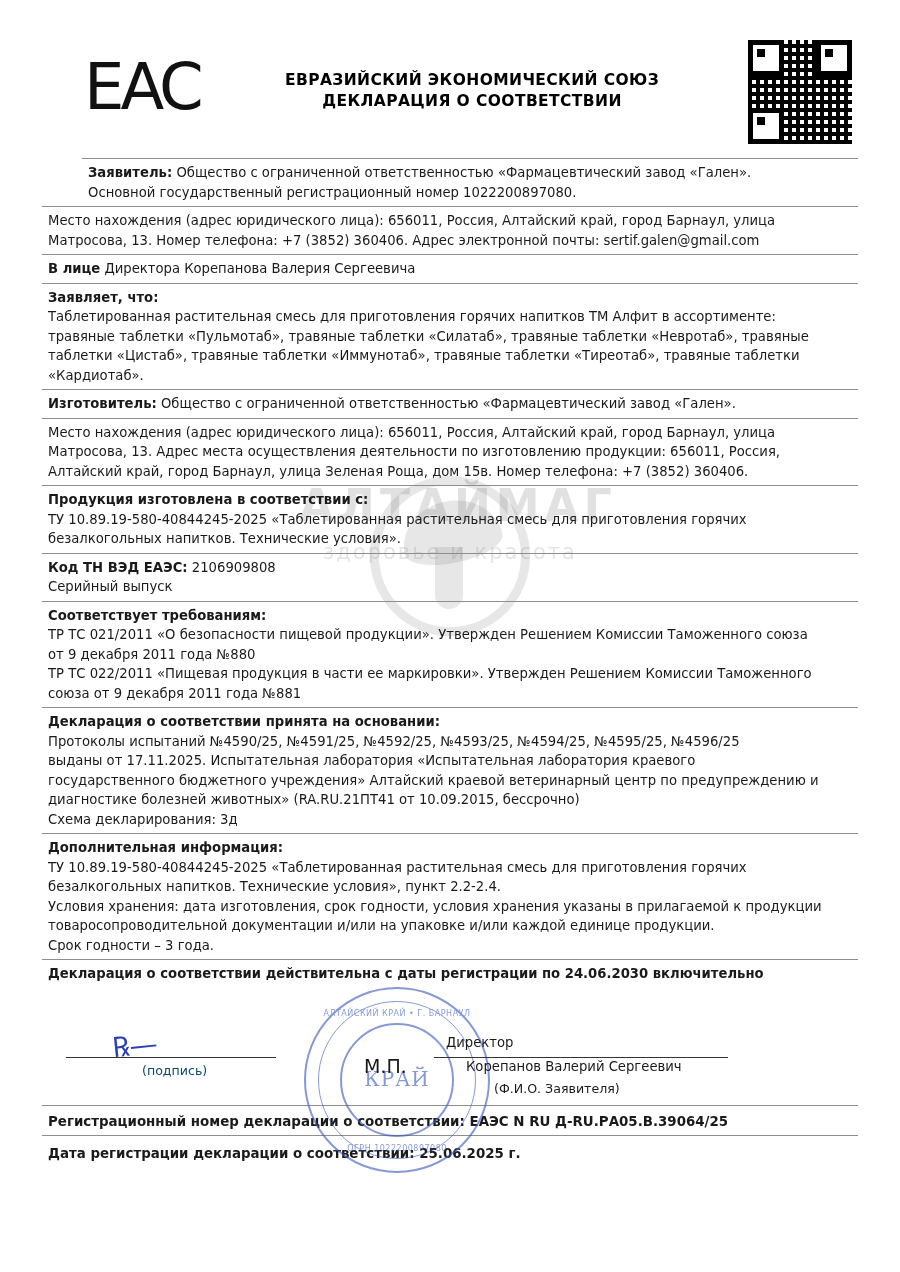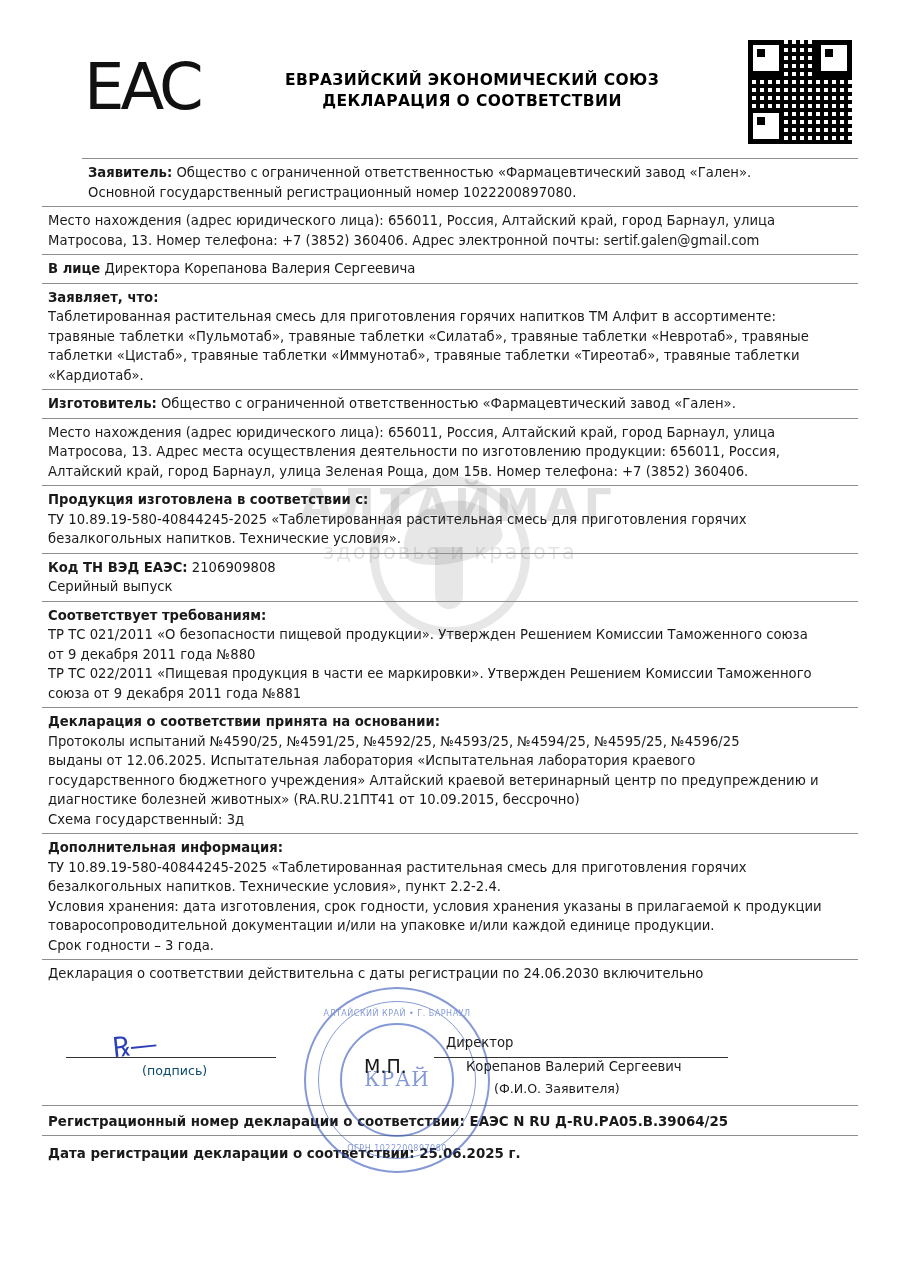--- a/index.html
+++ b/index.html
@@ -167,21 +167,21 @@
     color: #1a1a1a;
   }
   .lbl { font-weight: bold; }
   .lbl-line { font-size: 13.2px; line-height: 19.5px; font-weight: bold; margin: 0; }
 
   
   .validity {
     border-top: 1px solid #8e8e8e;
     padding: 6px 4px 2px 6px;
     font-size: 13.2px;
-    font-weight: normal;
+    font-weight: bold;
   }
   .sign-area {
     position: relative;
     height: 118px;
     margin-top: 4px;
   }
   .sig-line {
     position: absolute;
     left: 24px;
     top: 70px;
@@ -372,24 +372,24 @@
       <p class="lbl-line">Соответствует требованиям:</p>
       <p>ТР ТС 021/2011 «О безопасности пищевой продукции». Утвержден Решением Комиссии Таможенного союза</p>
       <p>от 9 декабря  2011 года №880</p>
       <p>ТР ТС 022/2011 «Пищевая продукция в части ее маркировки». Утвержден Решением Комиссии Таможенного</p>
       <p>союза от 9 декабря  2011 года №881</p>
     </div>
 
     <div class="sec">
       <p class="lbl-line">Декларация о соответствии принята на основании:</p>
       <p>Протоколы испытаний №4590/25, №4591/25, №4592/25, №4593/25, №4594/25, №4595/25, №4596/25</p>
-      <p>выданы от 12.06.2025.   Испытательная лаборатория «Испытательная лаборатория краевого</p>
+      <p>выданы от 17.11.2025.   Испытательная лаборатория «Испытательная лаборатория краевого</p>
       <p>государственного бюджетного учреждения» Алтайский краевой ветеринарный центр по предупреждению и</p>
       <p>диагностике болезней животных» (RA.RU.21ПТ41 от 10.09.2015, бессрочно)</p>
-      <p>Схема государственный: 3д</p>
+      <p>Схема декларирования: 3д</p>
     </div>
 
     <div class="sec">
       <p class="lbl-line">Дополнительная информация:</p>
       <p>ТУ 10.89.19-580-40844245-2025 «Таблетированная растительная смесь для приготовления горячих</p>
       <p>безалкогольных напитков. Технические условия», пункт 2.2-2.4.</p>
       <p>Условия хранения: дата изготовления, срок годности, условия хранения указаны в прилагаемой к продукции</p>
       <p>товаросопроводительной документации и/или на упаковке и/или каждой единице продукции.</p>
       <p>Срок годности – 3 года.</p>
     </div>

